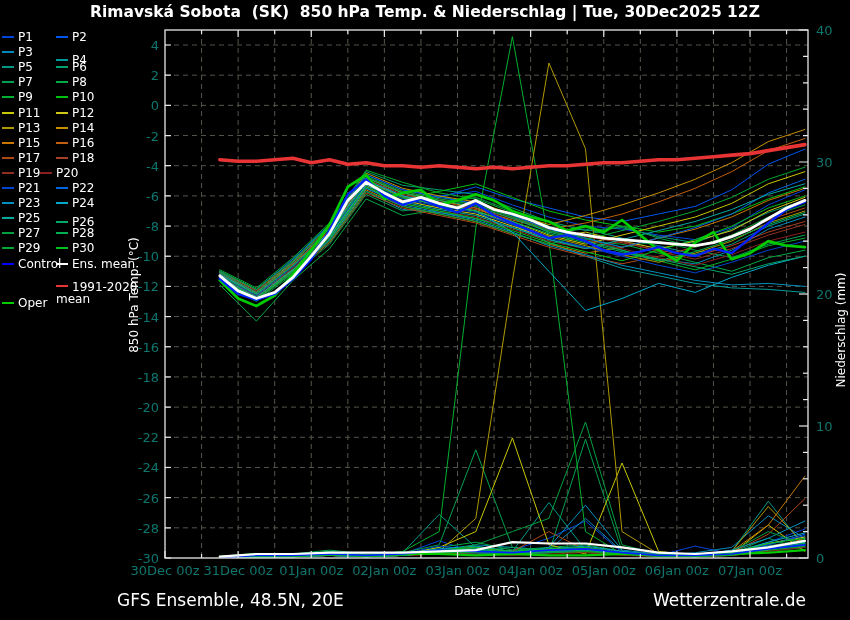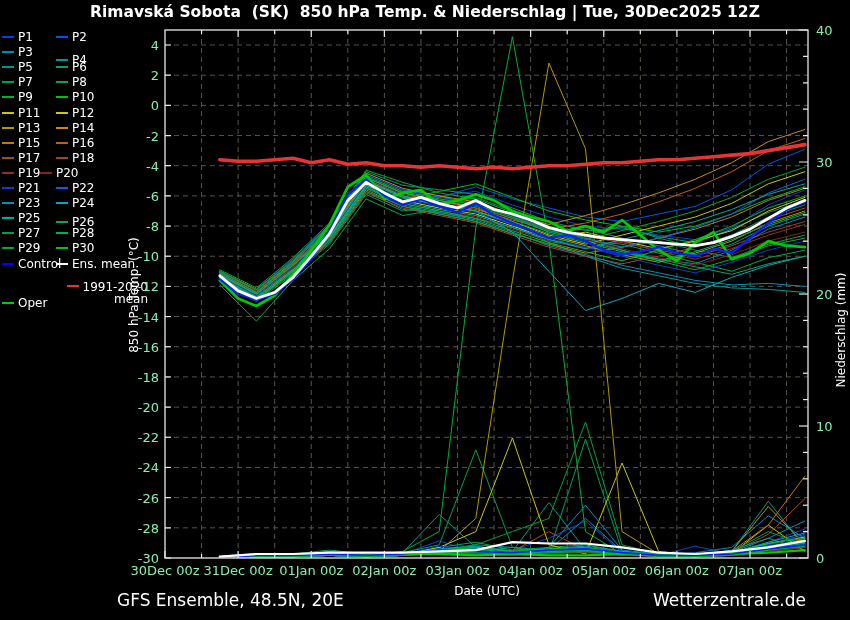--- a/index.html
+++ b/index.html
@@ -1,32 +1,32 @@
 <!DOCTYPE html>
 <html><head>
 <meta charset="utf-8">
 <style>
   html,body{margin:0;padding:0;background:#000;}
   #canvas{position:relative;width:850px;height:620px;background:#000;overflow:hidden;
           font-family:"DejaVu Sans","Liberation Sans",sans-serif;color:#fff;border-radius:28px;}
   #title{position:absolute;top:3px;left:0;width:850px;text-align:center;
          font-size:15.5px;font-weight:bold;white-space:pre;color:#fff;}
   #plot-svg{position:absolute;left:0;top:0;}
-  .ticklbl{position:absolute;font-size:13px;color:#86efac;white-space:pre;text-align:right;}
+  .ticklbl{position:absolute;font-size:13px;color:#0f766e;white-space:pre;text-align:right;}
   .ylbl{transform:translate(-100%,-50%);}
   .rlbl{transform:translate(0,-50%);}
   .xlbl{transform:translate(-50%,0);}
   #left-axis-title{position:absolute;left:134px;top:295px;font-size:12px;white-space:pre;
       transform:translate(-50%,-50%) rotate(-90deg);}
   #right-axis-title{position:absolute;left:841px;top:330px;font-size:12px;white-space:pre;
       transform:translate(-50%,-50%) rotate(-90deg);}
   #x-axis-title{position:absolute;left:487px;top:584px;font-size:12px;transform:translate(-50%,0);}
   #footer-model{position:absolute;left:117px;top:590px;font-size:17px;}
   #footer-brand{position:absolute;right:44px;top:590px;font-size:17px;}
-  #legend{position:absolute;left:0;top:0;width:130px;height:330px;text-align:right;}
+  #legend{position:absolute;left:0;top:0;width:130px;height:330px;}
   .lg-item{position:absolute;height:14px;font-size:12px;line-height:13px;white-space:nowrap;}
   .lg-item .sw{display:inline-block;width:12px;height:2px;vertical-align:3px;margin-right:4px;}
   .lg-item .lb{color:#fff;}
   .lg-wrap{white-space:normal;width:92px;line-height:12px;}
   .lg-wrap .lb{display:inline;vertical-align:top;}
   .lg-wrap .sw{vertical-align:4px;}
 </style>
 </head>
 <body>
 

